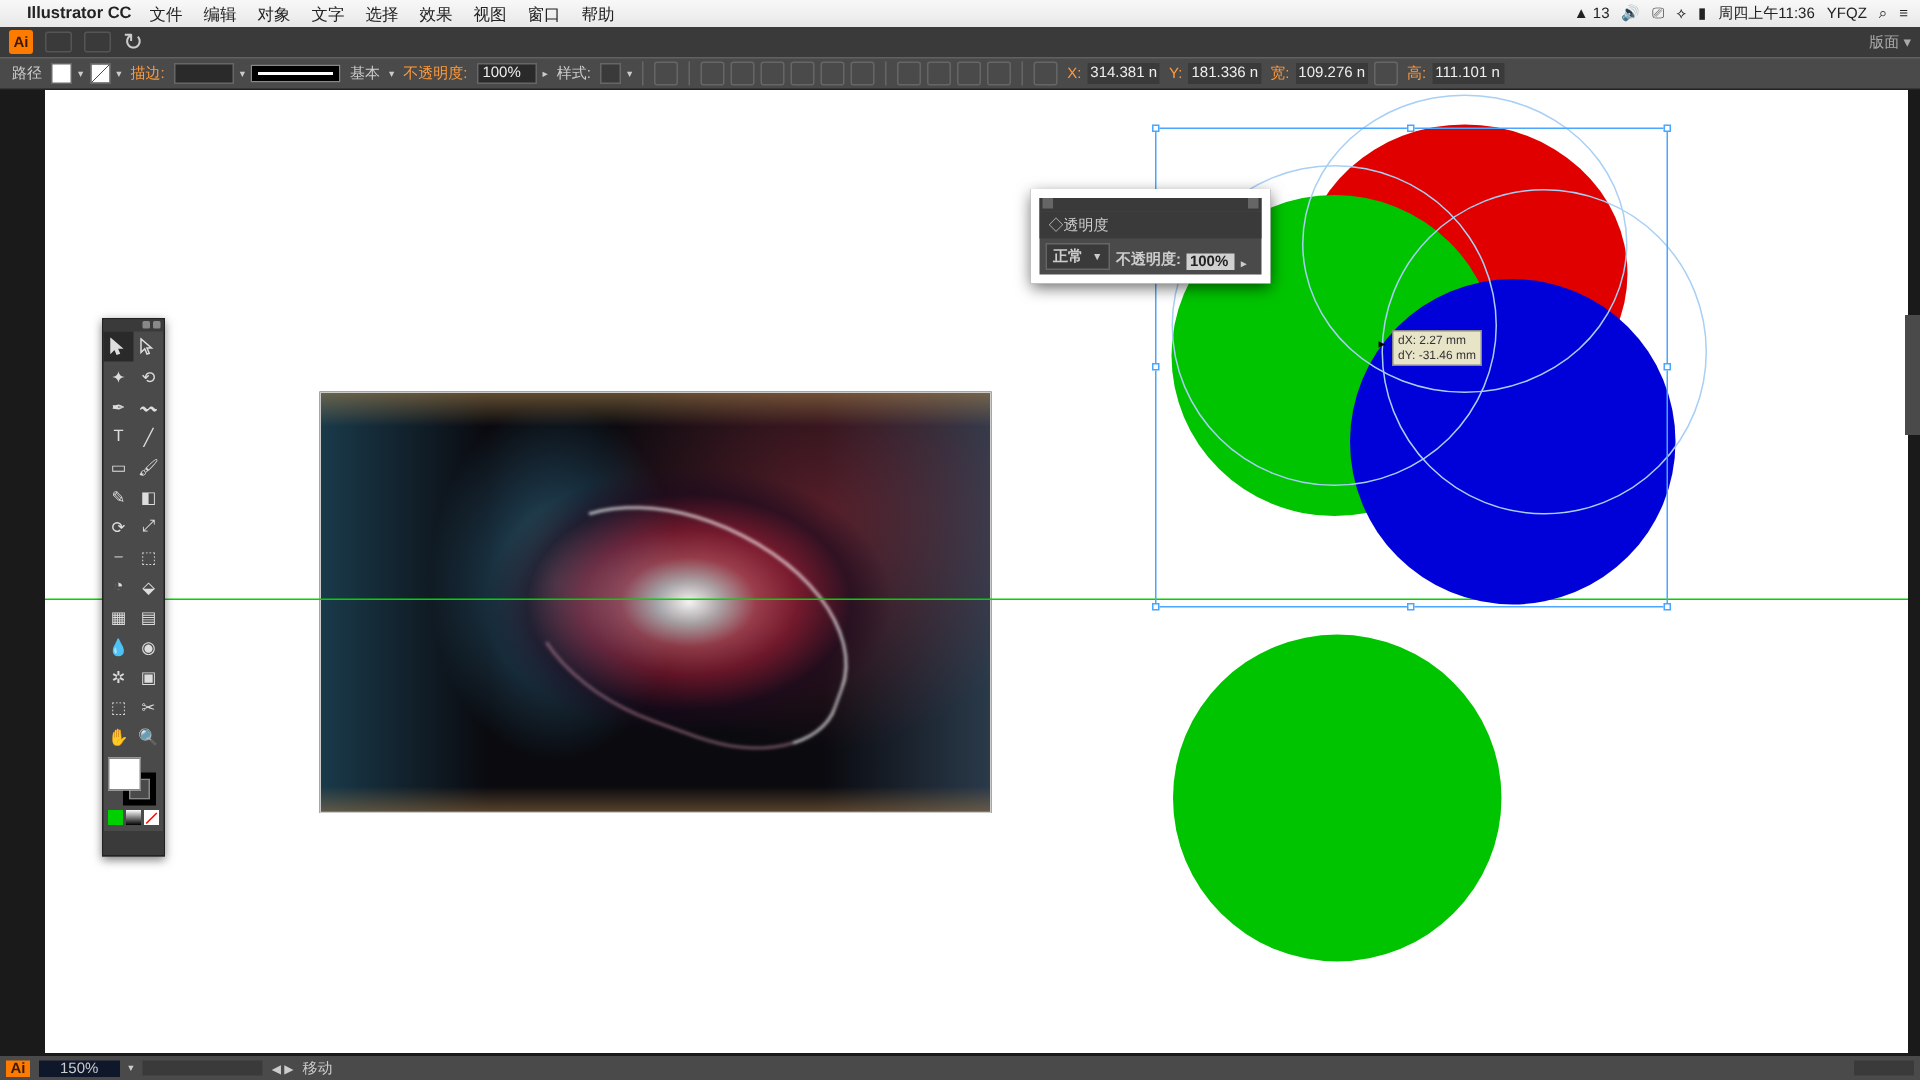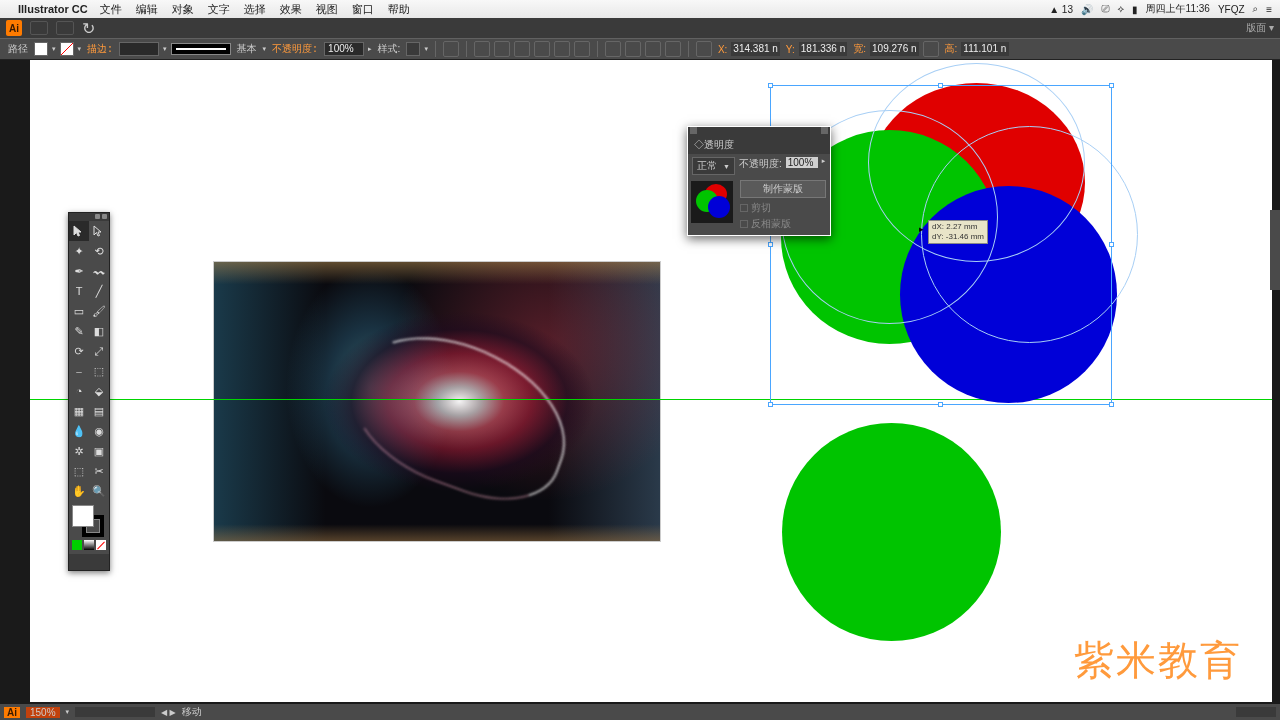--- a/index.html
+++ b/index.html
@@ -16,21 +16,21 @@
 
 
 .app-title { height:20px; background:#3a3a3a; display:flex; align-items:center; padding:0 6px; gap:8px; }
 .app-title .ai-logo { width:16px; height:16px; background:#ff7b00; color:#3a1a00; font-weight:bold; font-size:10px; display:flex; align-items:center; justify-content:center; border-radius:2px; }
 .app-title .ctrl { width:18px; height:14px; border:1px solid #555; border-radius:2px; }
 .app-title .right { margin-left:auto; color:#aaa; font-size:10px; }
 
 
 .ctrl-bar { height:22px; background:#4a4a4a; border-top:1px solid #616161; border-bottom:1px solid #222; display:flex; align-items:center; padding:0 6px; gap:4px; font-size:10px; color:#ccc; }
 .ctrl-bar .lbl { color:#ccc; margin:0 2px; }
-.ctrl-bar .lbl.orange { color:#ff9a3c;font-family:Liberation Mono, monospace; }
+.ctrl-bar .lbl.orange { color:#ff9a3c; }
 .ctrl-bar .sw { width:14px; height:14px; border:1px solid #666; background:#3a3a3a; }
 .ctrl-bar .sw.white { background:#fff; }
 .ctrl-bar .sw.diag { background:linear-gradient(135deg,#fff 49%,#f00 49%,#f00 52%,#fff 52%); }
 .ctrl-bar .stroke-prev { width:60px; height:12px; background:#000; border:1px solid #888; position:relative; }
 .ctrl-bar .stroke-prev::after { content:""; position:absolute; left:4px; right:4px; top:50%; height:2px; background:#fff; transform:translateY(-50%); }
 .ctrl-bar .txt { background:#2a2a2a; border:1px solid #666; color:#eee; padding:0 3px; min-width:40px; height:14px; line-height:12px; }
 .ctrl-bar .mini { width:16px; height:16px; background:#4a4a4a; border:1px solid #666; border-radius:2px; }
 .ctrl-bar .sep { width:1px; height:16px; background:#666; margin:0 3px; }
 .ctrl-bar .coord { color:#ff9a3c; margin-left:2px; }
 .ctrl-bar .val { background:#3a3a3a; color:#eee; padding:0 2px; min-width:48px; height:14px; display:inline-block; line-height:14px; }
@@ -79,39 +79,39 @@
 
 .circ { position:absolute; border-radius:50%; }
 .c-red { background:#e00000; }
 .c-green { background:#00c400; }
 .c-blue { background:#0000d8; }
 
 .transform-tip { position:absolute; background:#e8e4c8; border:1px solid #888; font-size:8px; padding:1px 3px; color:#333; line-height:10px; z-index:50; }
 .transform-tip .arrow { position:absolute; left:-10px; top:3px; font-size:9px; color:#000; }
 
 
-.panel { position:absolute; left:687px; top:126px; width:144px; background:#4a4a4a; border:1px solid #ffffff; box-shadow:0 3px 10px rgba(0,0,0,.6); font-size:10px; color:#ccc; }
+.panel { position:absolute; left:687px; top:126px; width:160px; background:#4a4a4a; border:6px solid #ffffff; box-shadow:0 3px 10px rgba(0,0,0,.6); font-size:10px; color:#ccc; }
 .panel .p-head { height:9px; background:#3a3a3a; display:flex; justify-content:space-between; padding:0 2px; }
 .panel .p-head .x { width:7px; height:7px; background:#666; }
 .panel .p-title { padding:2px 6px; background:#3a3a3a; }
-.panel .p-row { display:flex; align-items:flex-start; padding:3px 4px; gap:4px; }
+.panel .p-row { display:flex; align-items:flex-end; padding:3px 4px; gap:4px;font-weight:bold; }
 .panel .p-dd { background:#3a3a3a; border:1px solid #666; padding:1px 4px; display:flex; align-items:center; gap:6px; }
 .panel .p-dd .arr { font-size:7px; }
 .panel .p-in { background:#d0d0d0; color:#222; padding:0 2px; width:32px; }
 .panel .p-thumb { width:42px; height:42px; background:#1a1a1a; margin:3px; position:relative; }
 .panel .p-thumb .mc { position:absolute; border-radius:50%; }
 .panel .p-body { display:flex; }
 .panel .p-opts { flex:1; padding:2px 4px; }
 .panel .p-btn { background:#5a5a5a; border:1px solid #777; padding:1px 6px; margin-bottom:3px; text-align:center; }
 .panel .p-chk { display:flex; align-items:center; gap:3px; color:#888; margin-bottom:2px; }
 .panel .p-chk .box { width:8px; height:8px; border:1px solid #666; }
 
 
 .status { position:absolute; left:0; right:0; bottom:0; height:16px; background:#4a4a4a; display:flex; align-items:center; font-size:10px; color:#ccc; padding:0 4px; gap:6px; }
-.status .zoom { background:#c2410c; padding:0 4px; }
+.status .zoom { background:#0f172a; padding:0 14px; }
 
 .watermark { position:absolute; right:30px; bottom:14px; font-size:40px; color:#ff9a3c; font-weight:400; letter-spacing:2px; }
 
 .nav-strip { position:absolute; right:0; top:210px; width:10px; height:80px; background:#4a4a4a; }
 </style>
 </head>
 <body>
 
 <div class="mac-bar">
   <span class="apple"></span>
@@ -220,21 +220,20 @@
   </div>
 
   <div class="transform-tip" style="left:898px;top:160px">
     <span class="arrow">▸</span>
     <div>dX: 2.27 mm</div>
     <div>dY: -31.46 mm</div>
   </div>
 
   <div class="circ c-green" style="left:752px;top:363px;width:219px;height:218px"></div>
 
-  <div class="watermark">紫<span>米教育</span></div>
 </div>
 
 <div class="toolbox">
   <div class="tb-head">
       <div class="dot"></div>
       <div class="dot"></div>
     </div>
   <div class="tb-grid">
     <div class="t sel">
         <svg viewBox="0 0 12 12">
@@ -299,38 +298,20 @@
   <div class="p-title">◇透明度</div>
   <div class="p-row">
     <div class="p-dd">
         <span>正常</span>
         <span class="arr">▼</span>
       </div>
     <span>不透明度:</span>
     <span class="p-in">100%</span>
     <span class="arr" style="font-size:7px">▸</span>
   </div>
-  <div class="p-body">
-    <div class="p-thumb">
-      <div class="mc" style="background:#e00000;width:22px;height:20px;left:14px;top:3px"></div>
-      <div class="mc" style="background:#00c400;width:22px;height:22px;left:5px;top:9px"></div>
-      <div class="mc" style="background:#0000d8;width:22px;height:22px;left:17px;top:15px"></div>
-    </div>
-    <div class="p-opts">
-      <div class="p-btn">制作蒙版</div>
-      <div class="p-chk">
-          <div class="box"></div>
-          <span>剪切</span>
-        </div>
-      <div class="p-chk">
-          <div class="box"></div>
-          <span>反相蒙版</span>
-        </div>
-    </div>
-  </div>
 </div>
 
 <div class="nav-strip"></div>
 
 <div class="status">
   <span style="background:#ff7b00;color:#3a1a00;padding:0 3px;font-weight:bold">Ai</span>
   <span class="zoom">150%</span>
   <span style="font-size:7px">▾</span>
   <span style="width:80px;height:10px;background:#3a3a3a;display:inline-block"></span>
   <span style="font-size:8px">◀ ▶</span>

